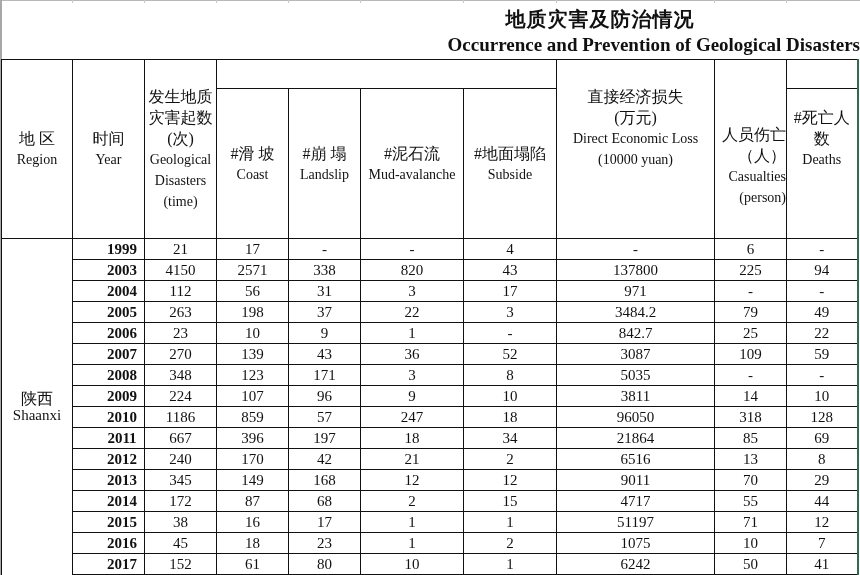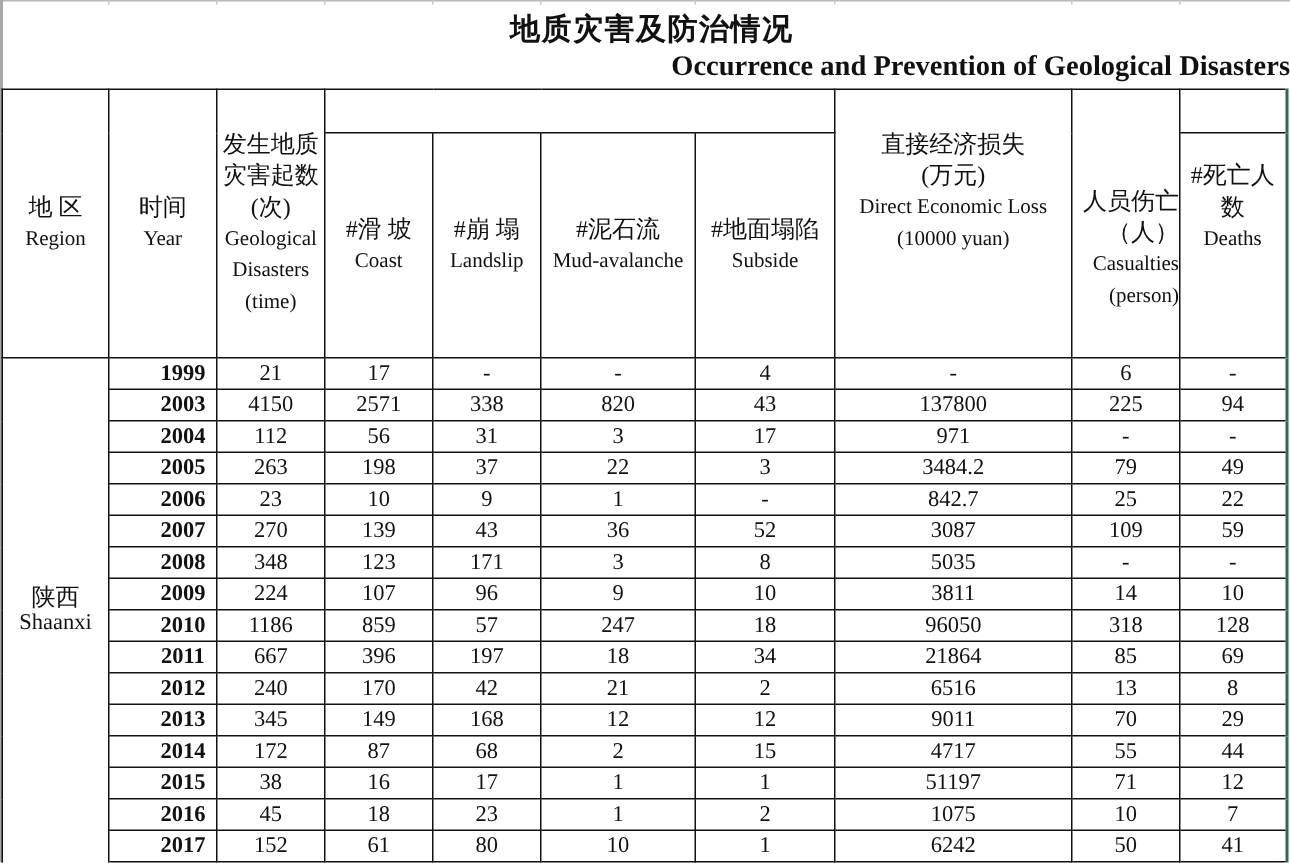--- a/index.html
+++ b/index.html
@@ -1,21 +1,21 @@
 <!DOCTYPE html>
 <html><head>
 <meta charset="utf-8">
 <style>
   html, body { margin:0; padding:0; background:#ffffff; }
   body { width:860px; height:575px; overflow:hidden; position:relative;
          font-family:"Liberation Serif","DejaVu Serif",serif; color:#111; }
   .topline { position:absolute; left:0; top:0; width:860px; height:1px; background:#b8b8b8; }
   .topline .tick { position:absolute; top:0; width:1px; height:3px; background:#c8c8c8; }
   .leftline { position:absolute; left:0; top:0; width:2px; height:575px; background:#a8a8a8; }
-  .title-zh { position:absolute; left:340px; width:520px; top:6px; text-align:left;
+  .title-zh { position:absolute; left:340px; width:520px; top:6px; text-align:center;
               font-size:20px; font-weight:bold; letter-spacing:1px; }
   .title-en { position:absolute; left:340px; width:520px; top:34px; text-align:right;
               font-size:19px; font-weight:bold; }
   table { position:absolute; left:1px; top:59px; border-collapse:collapse; table-layout:fixed; }
   td { border:1px solid #111; text-align:center; vertical-align:middle; padding:0;
        font-size:15px; line-height:16px; }
   .hdr td { font-size:14px; line-height:21px; }
   .hdr .zh { font-size:16px; }
   .data td { height:20px; font-size:15px; }
   .data td.year { font-weight:bold;padding-left:27px; }

